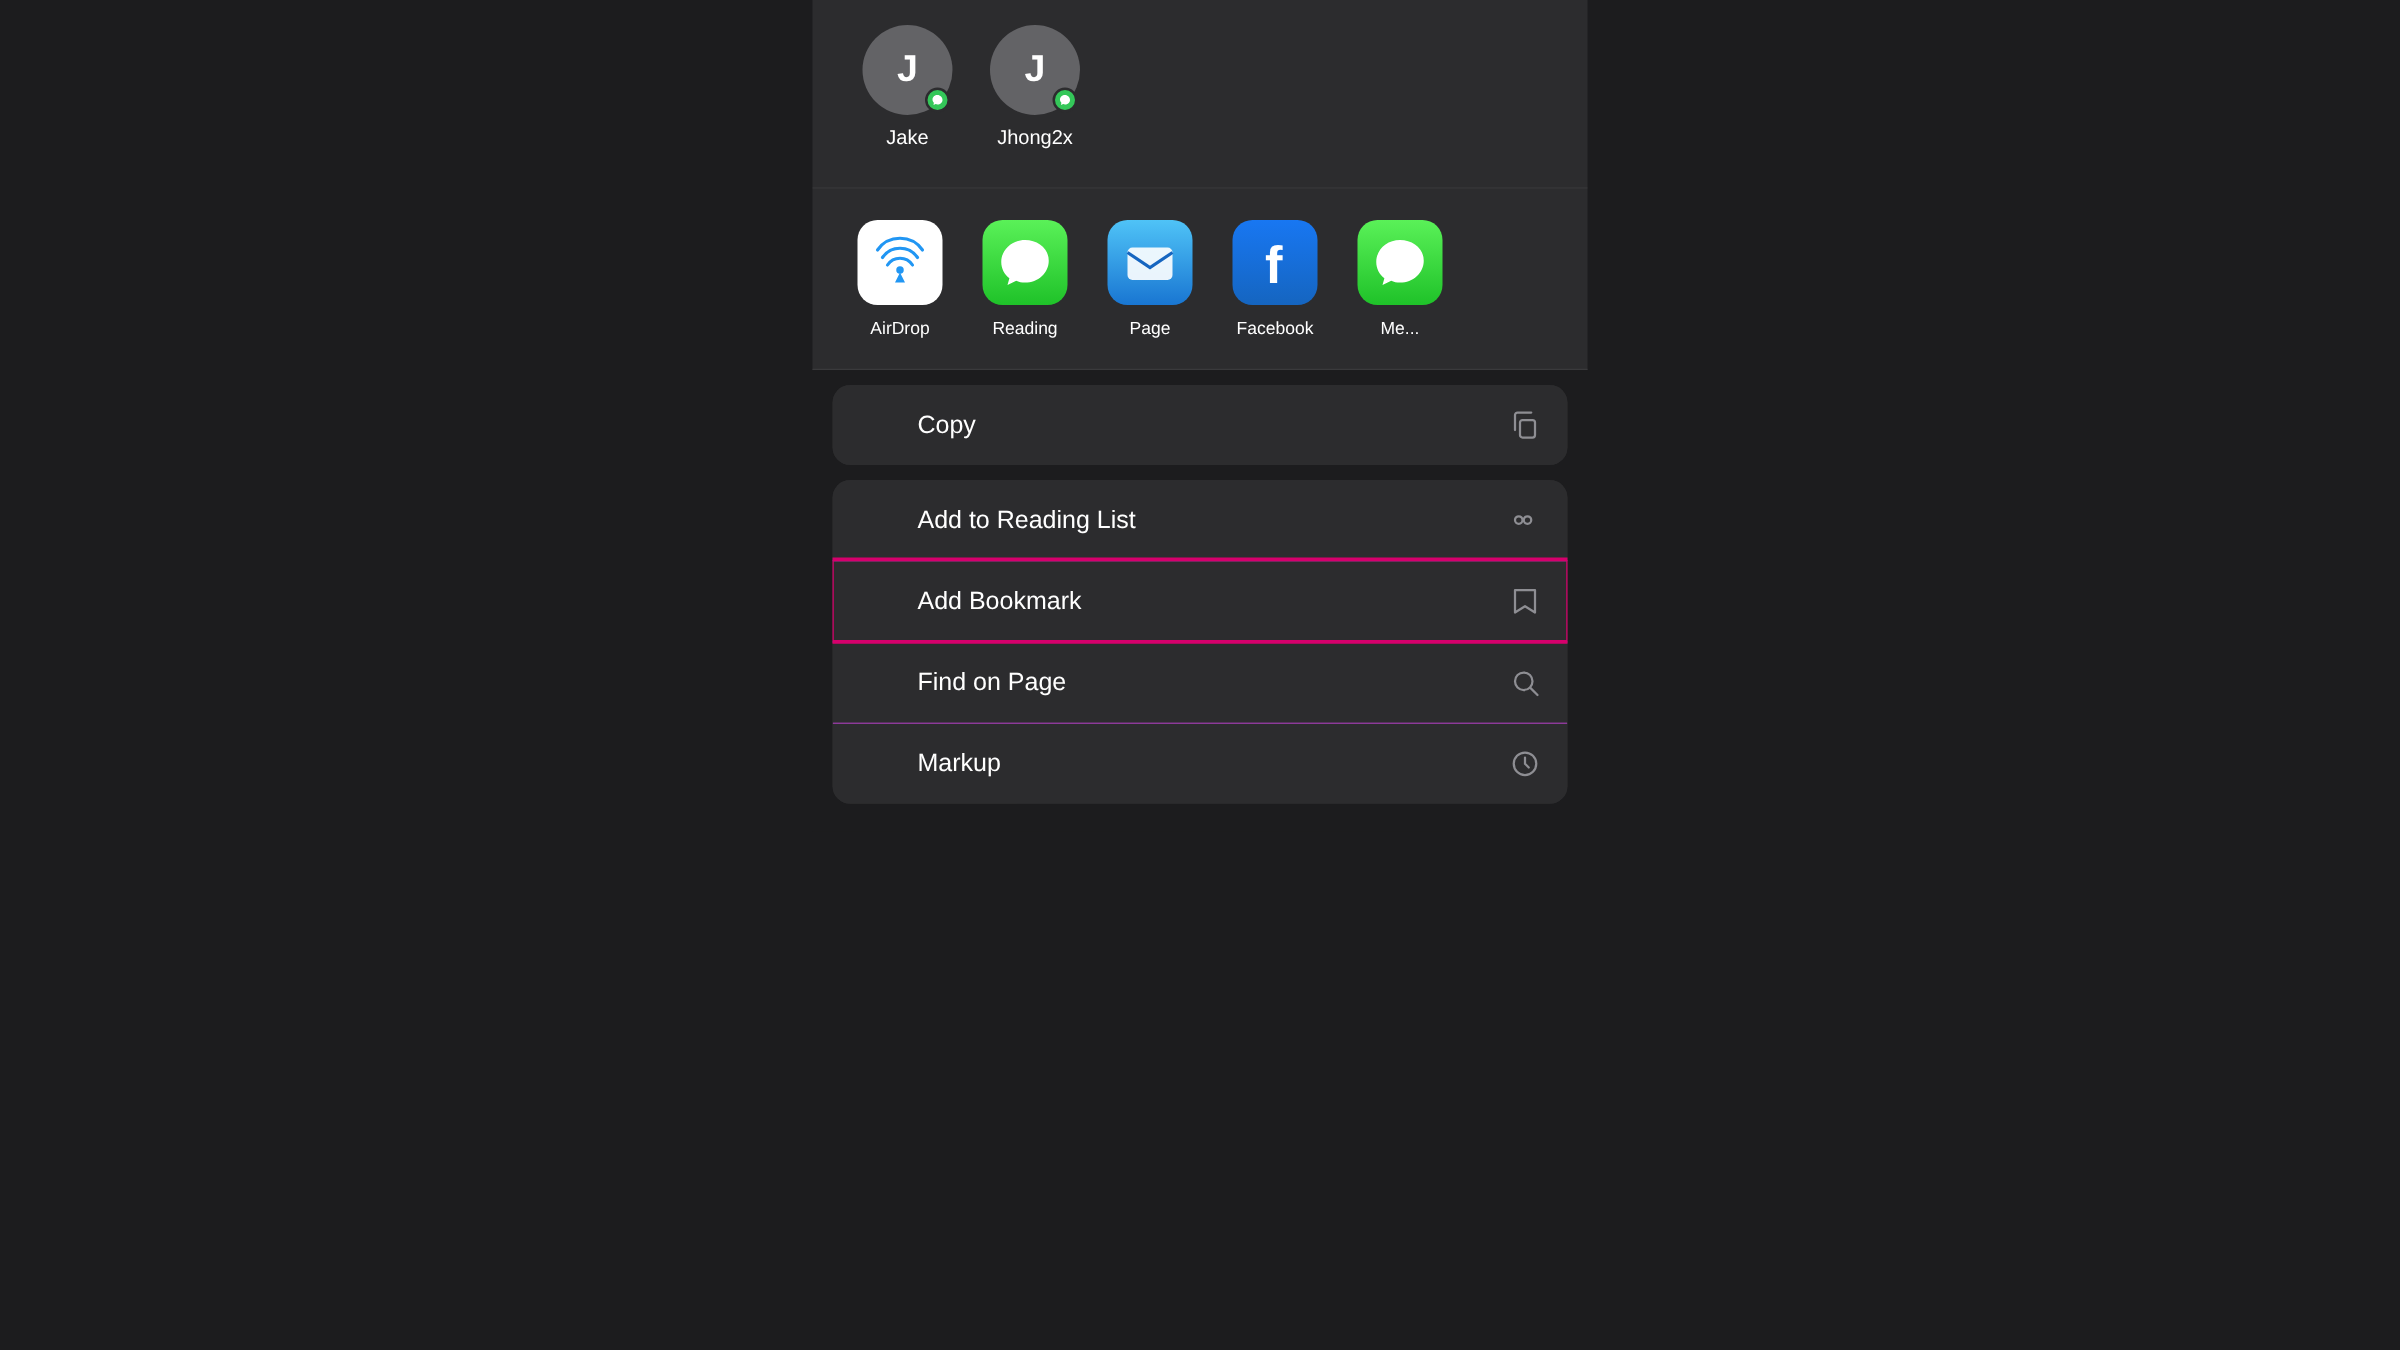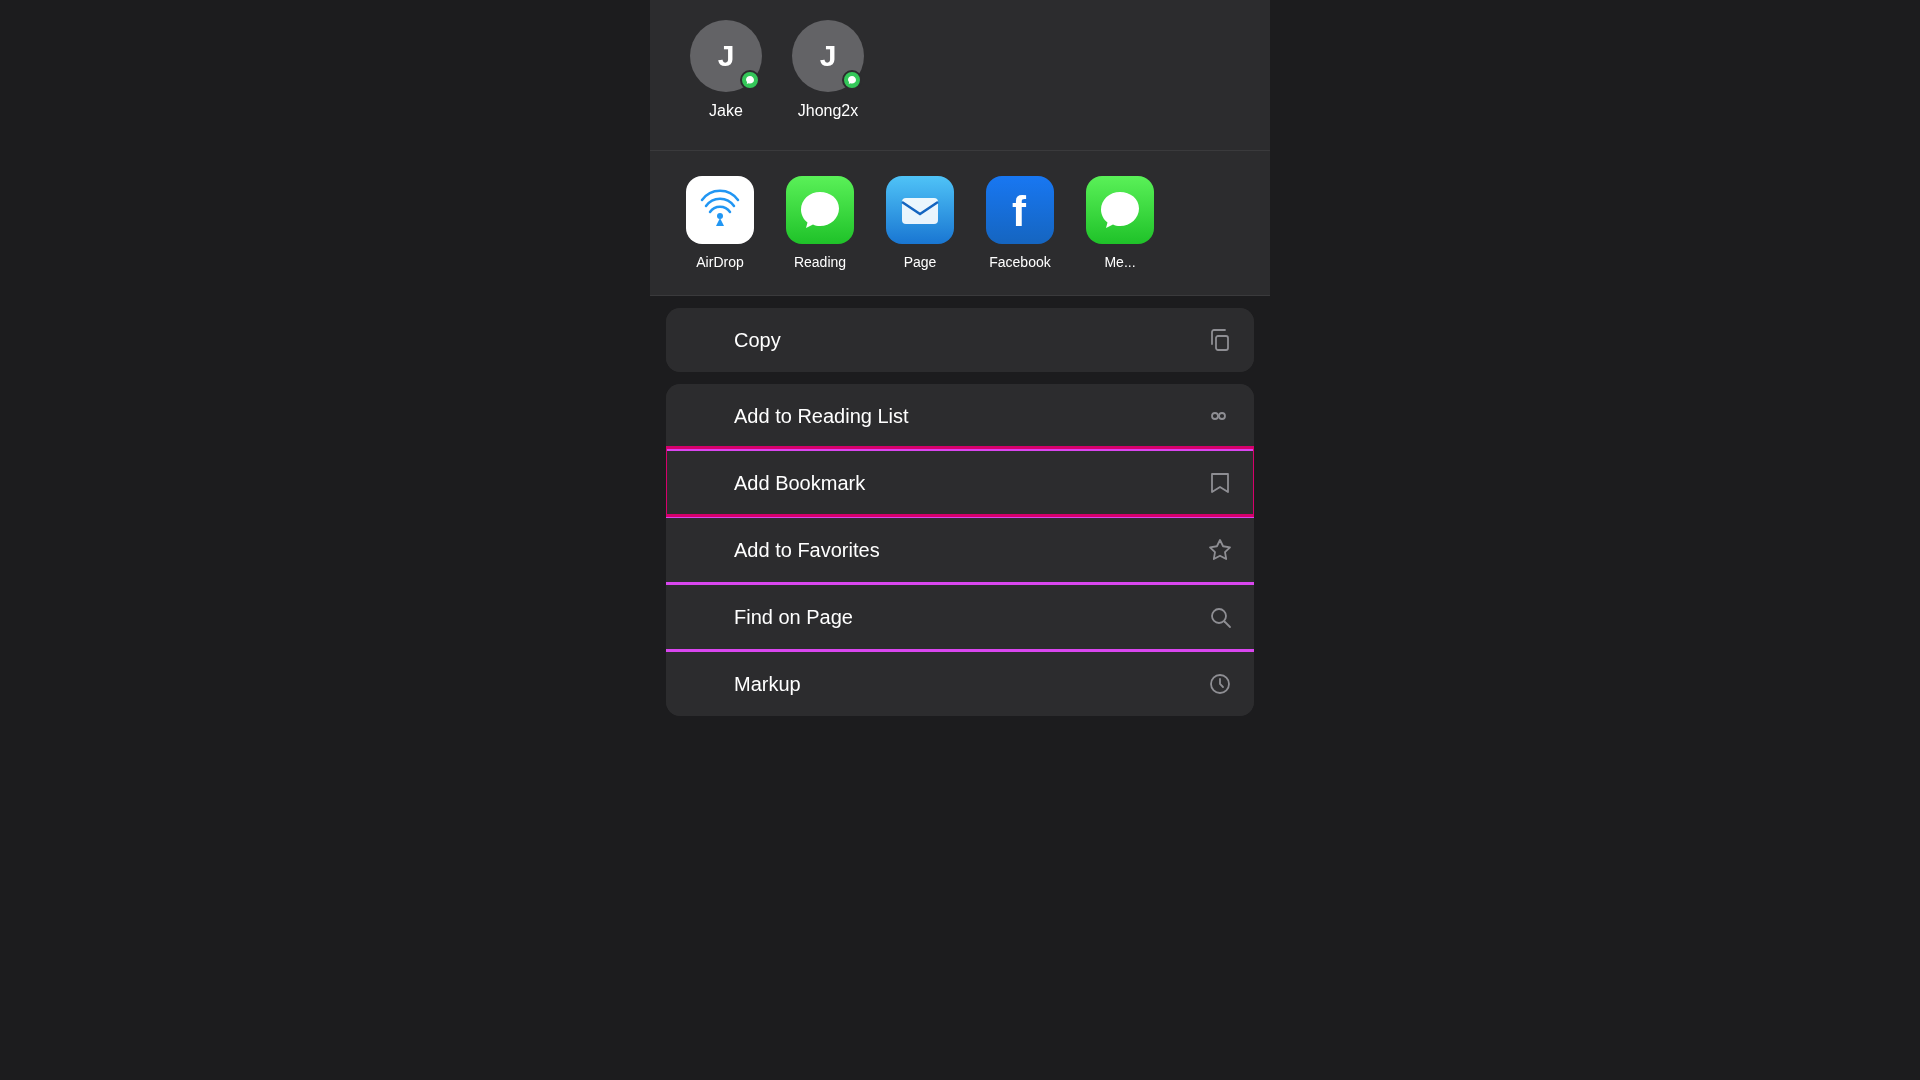--- a/index.html
+++ b/index.html
@@ -152,21 +152,21 @@
       border-radius: 0;
       cursor: pointer;
       position: relative;
     }
 
     .action-item:first-child {
       border-radius: 14px 14px 0 0;
     }
 
     .action-item + .action-item {
-      border-top: 3px solid #d946ef;
+      border-top: 1px solid #d946ef;
     }
 
     .action-item.highlighted {
       outline: 3px solid #d6006c;
       outline-offset: -1px;
       border-radius: 14px;
       z-index: 2;
     }
 
     .action-label {
@@ -339,28 +339,20 @@
 
       <div class="action-item highlighted">
         <span class="action-label">Add Bookmark</span>
         <div class="action-icon">
           <svg viewBox="0 0 24 24" fill="none" stroke="#8e8e93" stroke-width="1.8" stroke-linecap="round" stroke-linejoin="round">
             <path d="M4 3h16v18l-8-5-8 5V3z"></path>
           </svg>
         </div>
       </div>
 
-      <div class="action-item">
-        <span class="action-label">Add to Favorites</span>
-        <div class="action-icon">
-          <svg viewBox="0 0 24 24" fill="none" stroke="#8e8e93" stroke-width="1.8" stroke-linecap="round" stroke-linejoin="round">
-            <polygon points="12 2 15.09 8.26 22 9.27 17 14.14 18.18 21.02 12 17.77 5.82 21.02 7 14.14 2 9.27 8.91 8.26 12 2"></polygon>
-          </svg>
-        </div>
-      </div>
 
       <div class="action-item">
         <span class="action-label">Find on Page</span>
         <div class="action-icon">
           <svg viewBox="0 0 24 24" fill="none" stroke="#8e8e93" stroke-width="1.8" stroke-linecap="round">
             <circle cx="11" cy="11" r="7"></circle>
             <line x1="16.5" y1="16.5" x2="22" y2="22"></line>
           </svg>
         </div>
       </div>

